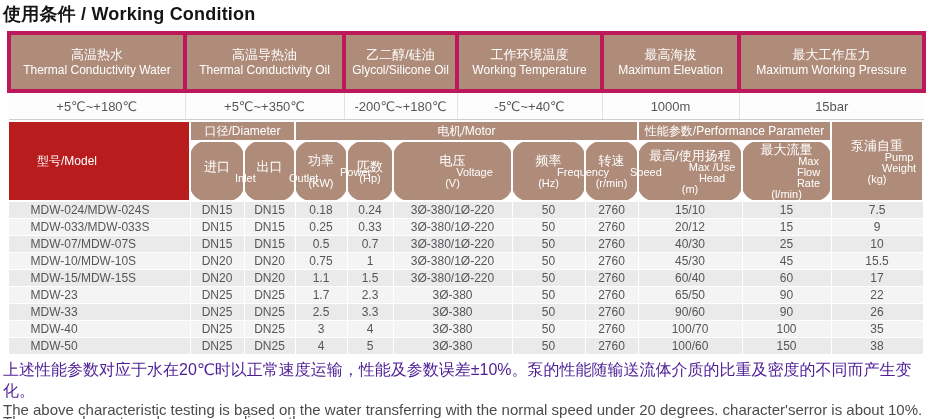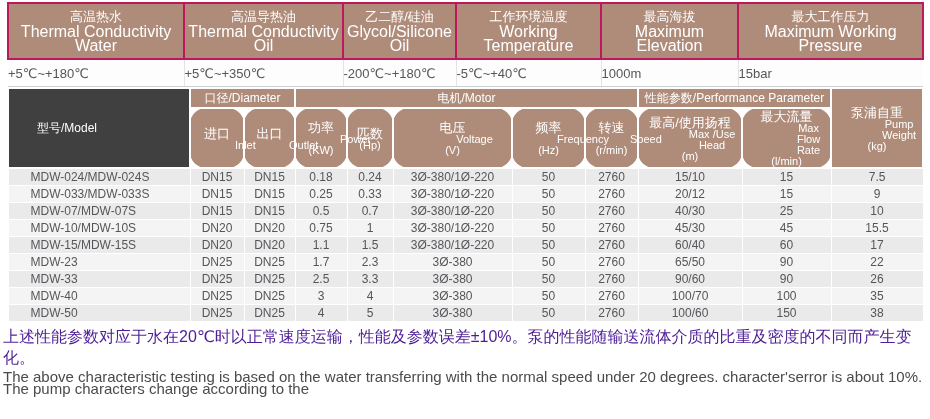--- a/index.html
+++ b/index.html
@@ -6,32 +6,32 @@
   body{width:930px;height:419px;overflow:hidden;
        font-family:"Liberation Sans","DejaVu Sans",sans-serif;color:#55565a;}
   .page{padding:2px 7px 0 7px;}
 
   .section-title{font-size:18px;font-weight:700;color:#141414;margin:0 0 5px -4px;letter-spacing:.2px;}
   .section-title.second{margin-top:11px;}
 
   table{border-collapse:collapse;table-layout:fixed;width:915px;}
 
   
-  .wc th{background:#af8c7a;color:#ffffff;font-weight:400;border:2px solid #be185d;
+  .wc th{background:#af8c7a;color:#ffffff;font-weight:400;border:4px solid #be185d;
          height:54px;padding:0 2px;text-align:center;vertical-align:middle;}
   .wc th .zh{font-size:13px;line-height:16px;}
-  .wc th .en{font-size:16px;line-height:14px;}
-  .wc td{background:#fdfdfd;height:26px;font-size:13px;color:#55565a;
+  .wc th .en{font-size:12px;line-height:14px;}
+  .wc td{background:#fdfdfd;height:26px;text-align:center;font-size:13px;color:#55565a;
          border-left:1px solid #e3e3e3;border-bottom:1px solid #cfcfcf;padding:0;}
   .wc td:first-child{border-left:none;}
 
   
   .tp th{background:#af8c7a;color:#ffffff;font-weight:400;border:2px solid #ffffff;
          padding:0;text-align:center;vertical-align:middle;}
-  .tp th.model{background:#404040;text-align:left;padding-left:28px;font-size:13px;}
+  .tp th.model{background:#b91c1c;text-align:left;padding-left:28px;font-size:13px;}
   .tp tr.grp th{height:18px;font-size:12px;}
   .tp tr.sub th{height:36px;border-radius:16px;}
   .tp th .zh{font-size:13px;line-height:13px;padding-top:1px;}
   .tp th .en{font-size:11px;line-height:11px;padding-left:44px;}
   .tp th .unit{font-size:11px;line-height:11px;}
   .tp td{border:1px solid #ffffff;text-align:center;font-size:12px;color:#55565a;
          height:16px;padding:0;}
   .tp td.model-col{text-align:left;padding-left:22px;}
   .tp tbody tr:nth-child(odd) td{background:#eaeaea;}
   .tp tbody tr:nth-child(even) td{background:#f4f4f4;}
@@ -40,20 +40,21 @@
   
   .notes{margin:5px 0 0 -4px;}
   .note-zh{font-size:16px;color:#4c1d95;margin-bottom:2px;}
   .note-en{font-size:15px;color:#4b4b4d;line-height:12px;}
 </style>
 </head>
 <body>
 
 <div class="page">
 
+  <h2 class="section-title">使用条件 / Working Condition</h2>
 
   <table class="wc">
     <colgroup>
       <col style="width:176px">
         <col style="width:159px">
         <col style="width:113px">
       <col style="width:145px">
         <col style="width:137px">
         <col style="width:185px">
     </colgroup>

